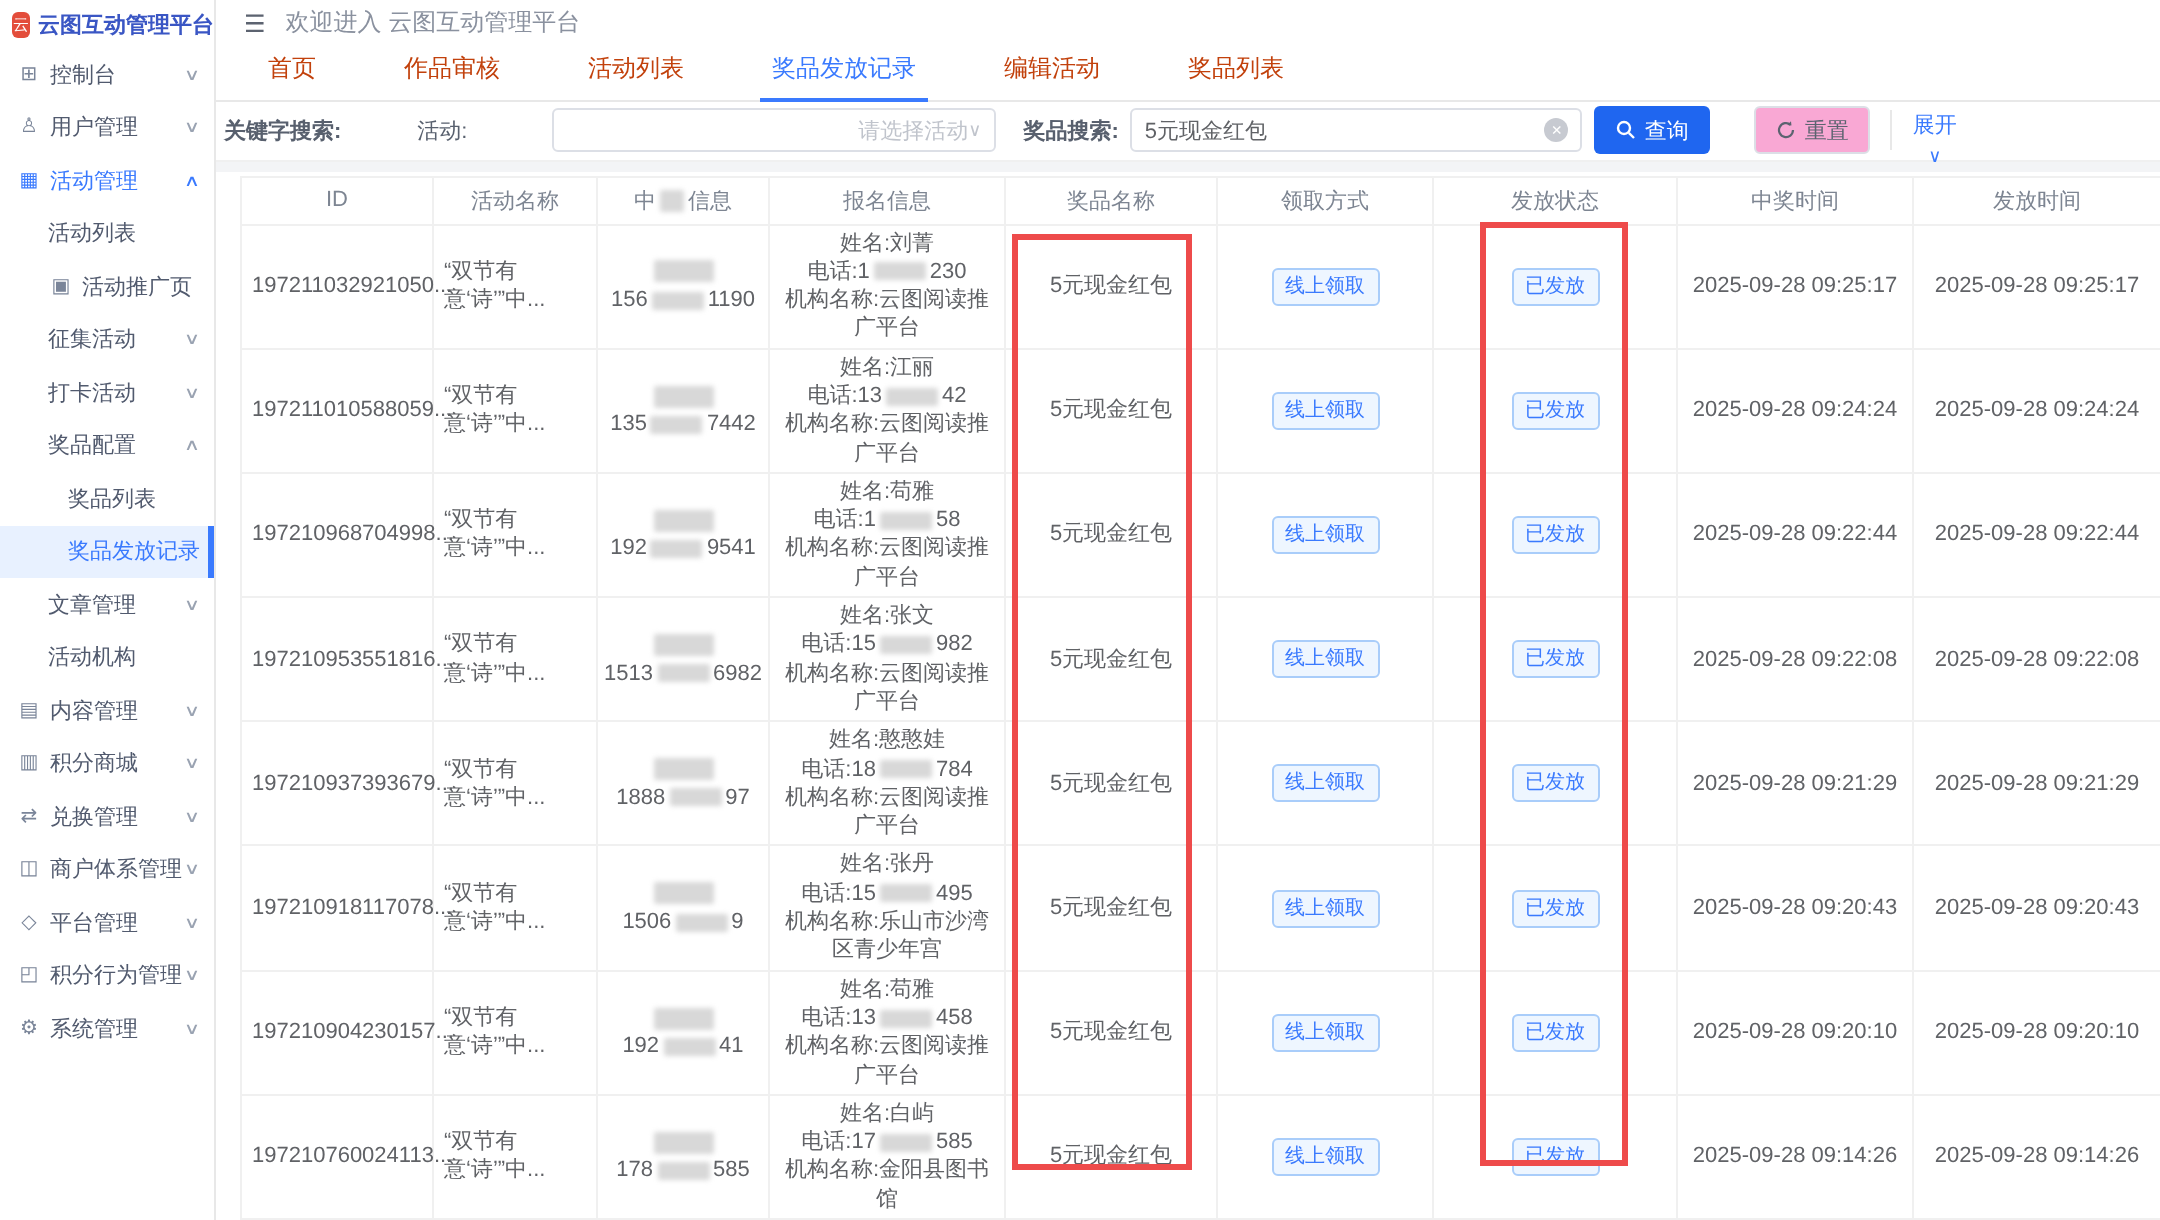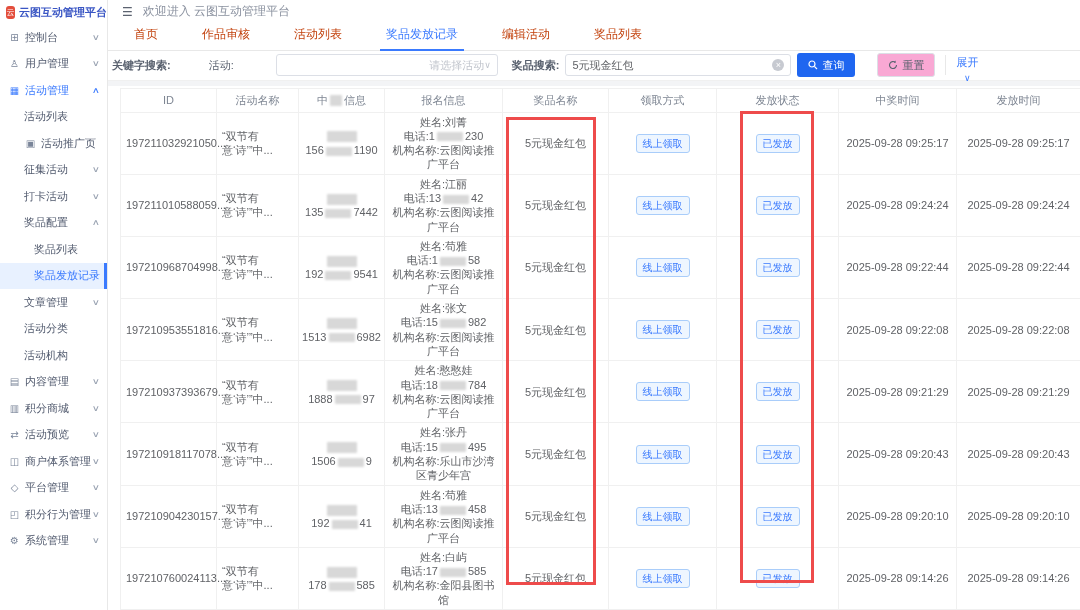--- a/index.html
+++ b/index.html
@@ -120,38 +120,35 @@
           <span>奖品列表</span>
         </div>
         <div class="mi l3 sel">
           <span>奖品发放记录</span>
         </div>
         <div class="mi l2">
           <span>文章管理</span>
           <span class="arr">∨</span>
         </div>
         <div class="mi l2">
-          <span>活动分类</span>
-        </div>
-        <div class="mi l2">
           <span>活动机构</span>
         </div>
         <div class="mi l1">
           <span class="ic">▤</span>
           <span>内容管理</span>
           <span class="arr">∨</span>
         </div>
         <div class="mi l1">
           <span class="ic">▥</span>
           <span>积分商城</span>
           <span class="arr">∨</span>
         </div>
         <div class="mi l1">
           <span class="ic">⇄</span>
-          <span>活动预览</span>
+          <span>兑换管理</span>
           <span class="arr">∨</span>
         </div>
         <div class="mi l1">
           <span class="ic">◫</span>
           <span>商户体系管理</span>
           <span class="arr">∨</span>
         </div>
         <div class="mi l1">
           <span class="ic">◇</span>
           <span>平台管理</span>

